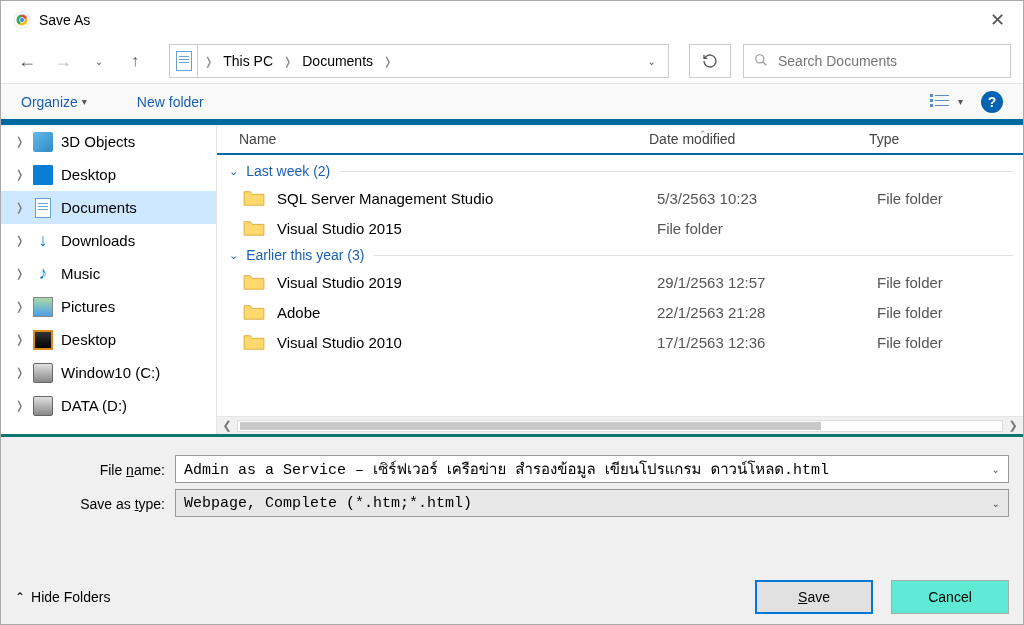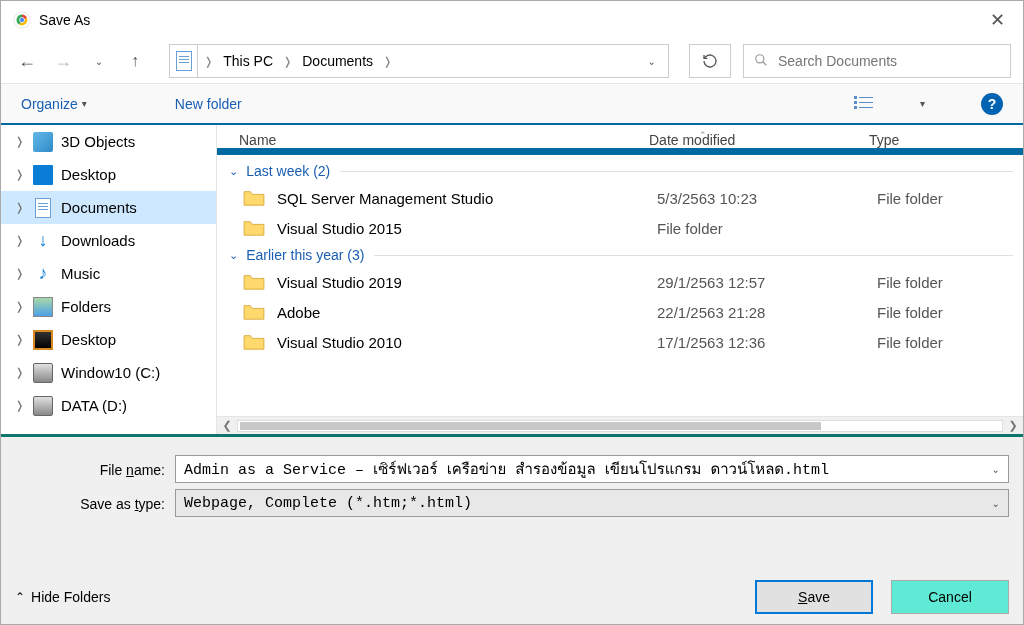--- a/index.html
+++ b/index.html
@@ -24,40 +24,40 @@
   .doc-icon::before { content: ""; position: absolute; top: 4px; left: 2px; right: 2px; height: 1px; background: #6aa0d8; box-shadow: 0 3px 0 #6aa0d8, 0 6px 0 #6aa0d8; }
   .bc-sep { color: #888; font-size: 11px; padding: 0 6px; }
   .bc-item { padding: 0 4px; }
   .bc-drop { margin-left: auto; padding: 0 12px; font-size: 10px; color: #555; }
   .refresh-box { width: 42px; height: 34px; border: 1px solid #ccc; display: flex; align-items: center; justify-content: center; }
   .search-box { width: 268px; height: 34px; border: 1px solid #ccc; display: flex; align-items: center; padding: 0 10px; margin-left: 4px; }
   .search-icon { color: #888; margin-right: 10px; font-size: 14px; }
   .search-input { border: none; outline: none; flex: 1; color: #666; font-size: 14px; background: transparent; }
 
   
-  .toolbar { height: 42px; background: #f9f9f9; border-top: 1px solid #e5e5e5; border-bottom: 2px solid #0369a1; display: flex; align-items: center; padding: 0 20px; gap: 38px; }
+  .toolbar { height: 42px; background: #f9f9f9; border-top: 1px solid #e5e5e5; border-bottom: 6px solid #0369a1; display: flex; align-items: center; padding: 0 20px; }
   .tool-link { color: #1a5fb4; font-size: 15px; display: flex; align-items: center; gap: 4px; margin-right: 50px; cursor: pointer; }
   .tool-spacer { flex: 1; }
   .view-btn { width: 28px; height: 28px; display: flex; align-items: center; justify-content: center; color: #5a8dc7; margin-right: 4px; }
   .help-icon { width: 22px; height: 22px; border-radius: 50%; background: #0063b1; color: #fff; display: flex; align-items: center; justify-content: center; font-size: 14px; font-weight: bold; margin-left: 18px; }
 
   
   .body-split { display: flex; height: 309px; }
   .sidebar { width: 216px; border-right: 1px solid #e5e5e5; overflow-y: auto; position: relative; }
   .sidebar::-webkit-scrollbar { width: 16px; }
   .sidebar::-webkit-scrollbar-track { background: #f0f0f0; }
   .sidebar::-webkit-scrollbar-thumb { background: #c0c0c0; }
   .side-item { display: flex; align-items: center; height: 33px; padding-left: 14px; gap: 8px; cursor: pointer; }
   .side-item.selected { background: #cde8ff; }
   .side-chev { width: 10px; font-size: 11px; color: #777; }
   .side-icon { width: 20px; height: 20px; display: flex; align-items: center; justify-content: center; }
   .side-label { font-size: 15px; text-align: center; }
 
   .content { flex: 1; display: flex; flex-direction: column; position: relative; }
-  .col-headers { display: flex; height: 30px; align-items: flex-end; padding-left: 22px; border-bottom: 7px solid #0369a1; color: #444; }
+  .col-headers { display: flex; height: 30px; align-items: center; padding-left: 22px; border-bottom: 2px solid #0369a1; color: #444; }
   .col-name { width: 410px; }
   .col-date { width: 220px; position: relative; }
   .col-date .sort-ind { position: absolute; top: -2px; left: 50px; font-size: 9px; color: #888; }
   .col-type { flex: 1; }
   .file-list { flex: 1; overflow-y: auto; padding-top: 4px; }
   .file-list::-webkit-scrollbar { width: 16px; }
   .file-list::-webkit-scrollbar-track { background: #f0f0f0; }
   .file-list::-webkit-scrollbar-thumb { background: #c0c0c0; }
   .group-header { display: flex; align-items: center; color: #1a5fb4; font-size: 15px; padding: 4px 0 4px 12px; }
   .group-chev { font-size: 11px; margin-right: 8px; }
@@ -206,21 +206,21 @@
       <span class="side-label">Downloads</span>
     </div>
     <div class="side-item">
       <span class="side-chev">❭</span>
       <span class="side-icon ico-music">♪</span>
       <span class="side-label">Music</span>
     </div>
     <div class="side-item">
       <span class="side-chev">❭</span>
       <span class="side-icon ico-pictures"></span>
-      <span class="side-label">Folders</span>
+      <span class="side-label">Pictures</span>
     </div>
     <div class="side-item">
       <span class="side-chev">❭</span>
       <span class="side-icon ico-videos"></span>
       <span class="side-label">Desktop</span>
     </div>
     <div class="side-item">
       <span class="side-chev">❭</span>
       <span class="side-icon ico-drive"></span>
       <span class="side-label">Window10 (C:)</span>

